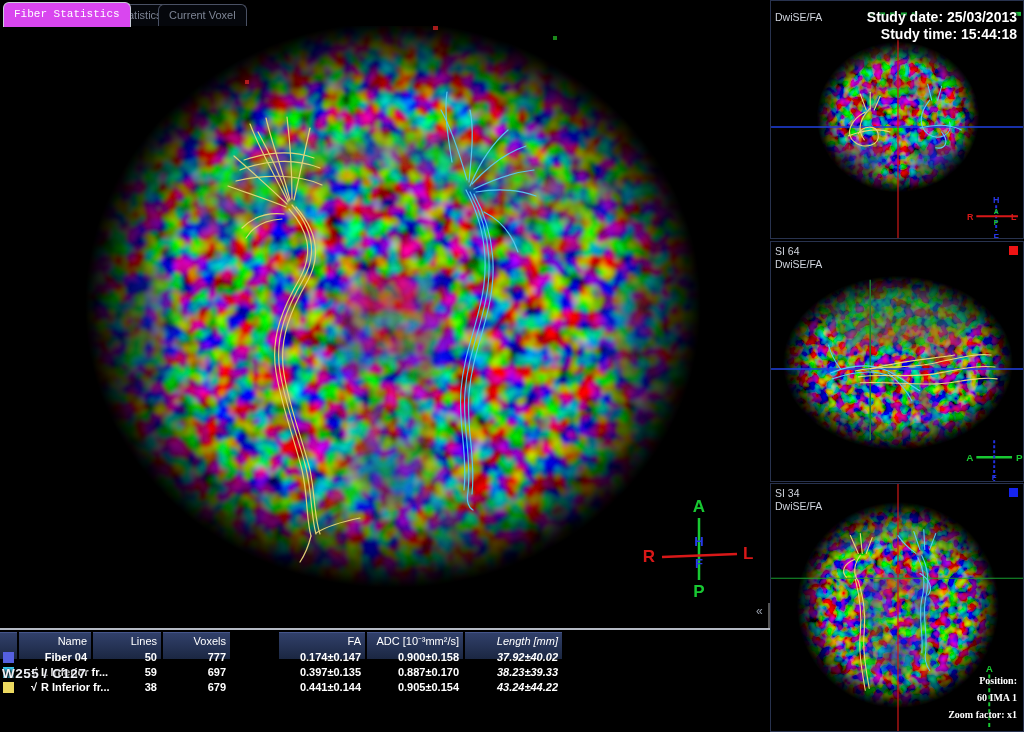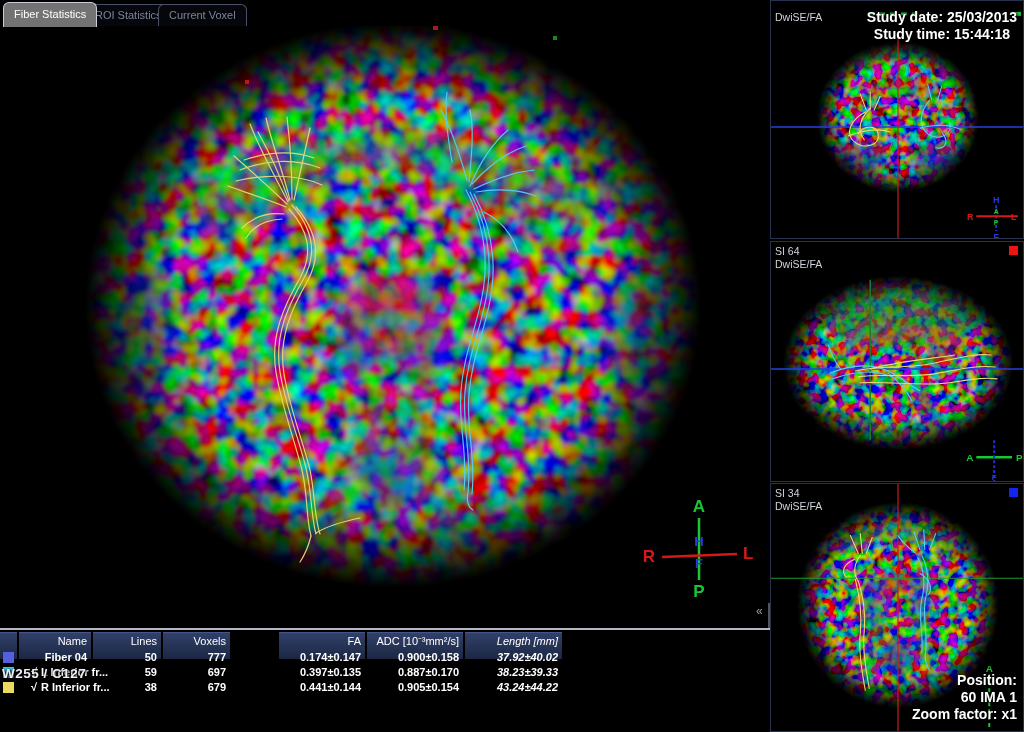--- a/index.html
+++ b/index.html
@@ -6,30 +6,30 @@
   .screen{position:relative;width:1024px;height:732px;background:#000;overflow:hidden;
           font-family:"Liberation Sans",sans-serif;color:#fff;}
   .abs{position:absolute;}
   
   .main-view{left:0;top:0;width:768px;height:601px;background:#000;}
   .main-divider{left:0;top:601;width:768px;height:2px;background:#2e4168;}
   
   .panel{left:770px;width:252px;background:#000;border:1px solid #28324e;}
   .panel svg{display:block;}
   .seq-label{font-size:10.5px;color:#cfd3dc;line-height:13px;text-shadow:1px 1px 1px #000;}
-  .study-block{right:6px;top:8px;text-align:center;font-size:14px;font-weight:700;line-height:17px;
+  .study-block{right:6px;top:8px;text-align:right;font-size:14px;font-weight:700;line-height:17px;
                color:#fff;text-shadow:1px 1px 2px #000,0 0 3px #000;}
   .pane-marker{width:9px;height:9px;right:5px;top:4px;}
-  .pos-block{right:6px;bottom:8px;text-align:right;font-size:14px;font-weight:700;line-height:17px;
-             color:#fff;text-shadow:1px 1px 2px #000,0 0 3px #000;}
+  .pos-block{right:6px;bottom:8px;text-align:right;font-size:10px;font-weight:700;line-height:17px;
+             color:#fff;text-shadow:1px 1px 2px #000,0 0 3px #000;font-family:Liberation Serif, serif;}
   
   .tabbar{left:0;top:603;width:768px;height:26px;background:#000;}
   .tab{position:absolute;top:4px;height:21px;line-height:21px;padding:0 10px;font-size:11px;
        border:1px solid #4a5164;border-bottom:none;border-radius:6px 6px 0 0;background:#05070c;color:#7d8494;}
-  .tab.active{top:2px;height:24px;line-height:23px;border-color:#c8ccd8;background:#737373;color:#fff;z-index:3;}
+  .tab.active{top:2px;height:24px;line-height:23px;border-color:#c8ccd8;background:#d946ef;color:#fff;z-index:3;font-family:Liberation Mono, monospace;}
   .collapse{left:756px;top:605px;color:#9aa0ac;font-size:12px;line-height:12px;}
   .table-topline{left:0;top:628px;width:770px;height:2px;background:#b4b9c4;}
   .thead,.trow{left:0;display:flex;height:27px;}
   .thead{top:632px;}
   .thead .cell{background:linear-gradient(180deg,#31406a 0%,#1b2742 100%);border-top:1px solid #45558a;
                color:#fff;font-size:11px;line-height:16px;text-align:right;padding-right:4px;
                margin-right:2px;box-sizing:border-box;}
   .trow{height:15px;font-size:11px;font-weight:700;line-height:15px;}
   .trow .cell{text-align:right;padding-right:4px;margin-right:2px;box-sizing:border-box;white-space:nowrap;}
   .c-sw{width:17px;padding:0!important;text-align:left!important;}

